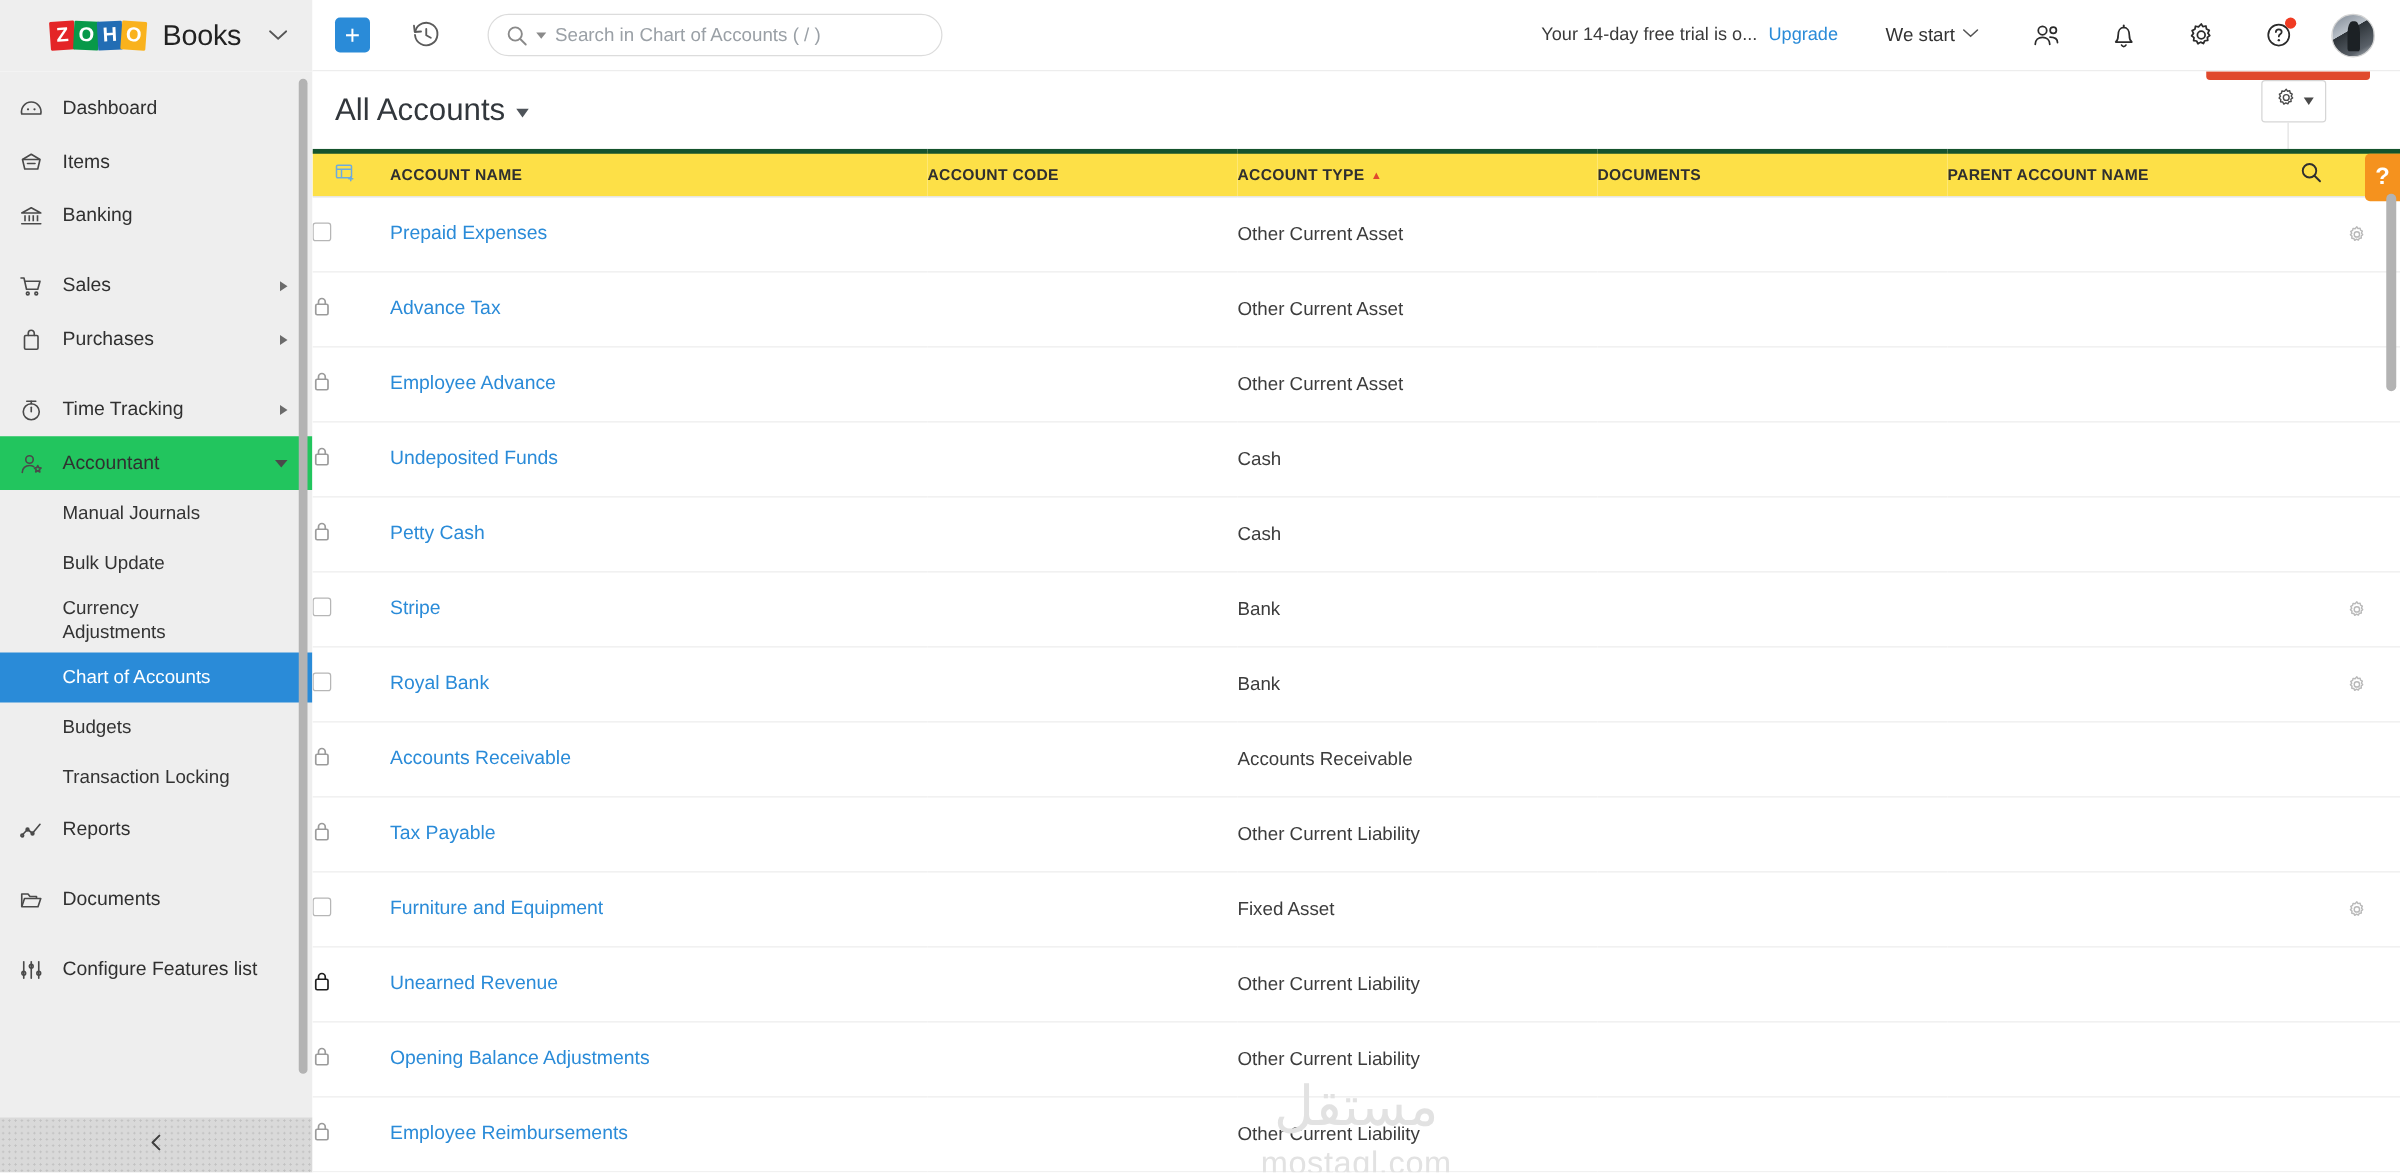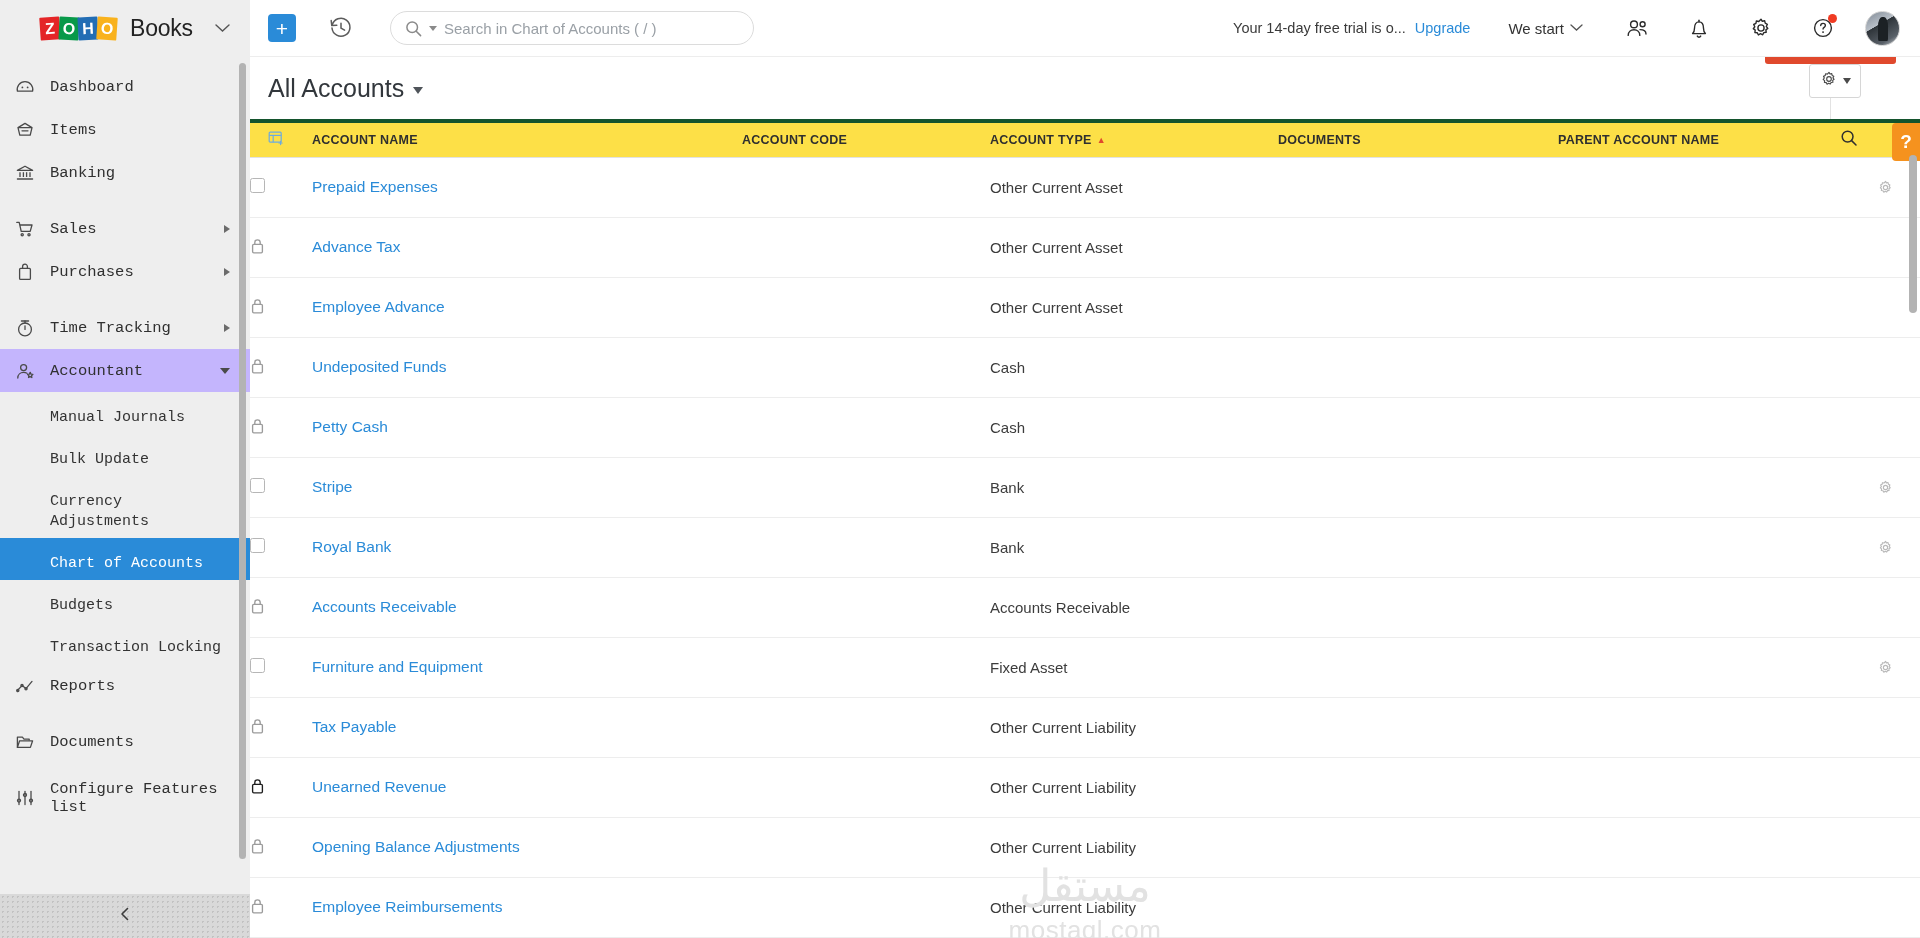--- a/index.html
+++ b/index.html
@@ -111,49 +111,48 @@
 
   
   .body { flex: 1; display: flex; min-height: 0; }
 
   
   .sidebar {
     width: 250px; min-width: 250px;
     background: #eeeeee;
     display: flex; flex-direction: column;
     position: relative;
-    font-family: Liberation Mono, monospace;
   }
   .sb-scroll {
     flex: 1; overflow: hidden; position: relative; padding-top: 8px;
   }
   .nav-item {
     height: 43px; display: flex; align-items: center;
     padding-left: 14px; gap: 14px; cursor: pointer;
     font-size: 15.5px; color: #303030; position: relative;
   }
   .nav-item .nicon {
     width: 22px; height: 22px; display: flex; align-items: center;
     justify-content: center; color: #4a4a4a; flex: 0 0 22px;
   }
-  .nav-item.active-parent { background: #c4b5fd; text-align: right; }
+  .nav-item.active-parent { background: #22c55e; text-align: right; }
   .nav-item .arrow {
     margin-left: auto; margin-right: 20px;
     width: 0; height: 0;
     border-top: 4.5px solid transparent; border-bottom: 4.5px solid transparent;
     border-left: 6px solid #6b6b6b;
   }
   .nav-item .arrow.down {
     border-left: 5px solid transparent; border-right: 5px solid transparent;
     border-top: 6px solid #4a4a4a; border-bottom: none;
   }
   .nav-gap { height: 13px; }
   .sub-item {
-    min-height: 40px; display: flex; 
-    padding: 16px 14px 7px 50px; font-size: 15px; color: #333;
+    min-height: 40px; display: flex; align-items: center;
+    padding: 5px 14px 7px 50px; font-size: 15px; color: #333;
     cursor: pointer; line-height: 1.28;
   }
   .sub-item.selected { background: #2a8bd8; color: #ffffff; }
   .sb-track {
     position: absolute; top: 4px; right: 4px; width: 7px; bottom: 4px;
   }
   .sb-thumb {
     position: absolute; top: 2px; right: 0; width: 7px; height: 96%;
     background: #b3b3b3; border-radius: 4px;
   }
@@ -711,84 +710,84 @@
                     </svg>
                   </span></td>
                 <td class="c-name"><span class="acc-link">Accounts Receivable</span></td>
                 <td class="c-code"></td>
                 <td class="c-type">Accounts Receivable</td>
                 <td class="c-docs"></td>
                 <td class="c-parent"></td>
                 <td class="c-srch"></td>
               </tr>
               <tr>
+                <td class="c-check"><span class="lock">
+                    <svg width="15" height="18" viewBox="0 0 15 18" fill="none" stroke="#9b9b9b" stroke-width="1.35">
+  <rect x="2.6" y="7.4" width="9.8" height="8.4" rx="1.2"></rect>
+  <path d="M4.8 7.4V5.5a2.7 2.7 0 0 1 5.4 0v1.9" stroke-linecap="round"></path>
+                    </svg>
+                  </span></td>
+                <td class="c-name"><span class="acc-link">Tax Payable</span></td>
+                <td class="c-code"></td>
+                <td class="c-type">Other Current Liability</td>
+                <td class="c-docs"></td>
+                <td class="c-parent"></td>
+                <td class="c-srch"></td>
+              </tr>
+              <tr>
                 <td class="c-check"><span class="chk"></span></td>
                 <td class="c-name"><span class="acc-link">Furniture and Equipment</span></td>
                 <td class="c-code"></td>
                 <td class="c-type">Fixed Asset</td>
                 <td class="c-docs"></td>
                 <td class="c-parent"></td>
                 <td class="c-srch">
                   <span class="row-gear">
                     <svg width="17" height="17" viewBox="0 0 24 24" fill="none" stroke="#b9b9b9" stroke-width="1.6">
   <circle cx="12" cy="12" r="3"></circle>
   <path d="M12 3.4l1.3 2.1 2.3-.5.5 2.3 2.1 1.1-1.1 2.1 1.5 1.8-1.8 1.5.3 2.3-2.3.3-1.1 2.1-2.1-1.1-2 1.3-1.1-2.1-2.3-.3.3-2.3-1.8-1.5 1.5-1.8-1.1-2.1 2.1-1.1.5-2.3 2.3.5z" stroke-linejoin="round"></path>
                     </svg>
                   </span>
                 </td>
               </tr>
               <tr>
+                <td class="c-check"><span class="lock bold">
+                    <svg width="15" height="18" viewBox="0 0 15 18" fill="none" stroke="#1d1d1d" stroke-width="1.35">
+  <rect x="2.6" y="7.4" width="9.8" height="8.4" rx="1.2"></rect>
+  <path d="M4.8 7.4V5.5a2.7 2.7 0 0 1 5.4 0v1.9" stroke-linecap="round"></path>
+                    </svg>
+                  </span></td>
+                <td class="c-name"><span class="acc-link">Unearned Revenue</span></td>
+                <td class="c-code"></td>
+                <td class="c-type">Other Current Liability</td>
+                <td class="c-docs"></td>
+                <td class="c-parent"></td>
+                <td class="c-srch"></td>
+              </tr>
+              <tr>
                 <td class="c-check"><span class="lock">
                     <svg width="15" height="18" viewBox="0 0 15 18" fill="none" stroke="#9b9b9b" stroke-width="1.35">
   <rect x="2.6" y="7.4" width="9.8" height="8.4" rx="1.2"></rect>
   <path d="M4.8 7.4V5.5a2.7 2.7 0 0 1 5.4 0v1.9" stroke-linecap="round"></path>
                     </svg>
                   </span></td>
-                <td class="c-name"><span class="acc-link">Tax Payable</span></td>
-                <td class="c-code"></td>
-                <td class="c-type">Other Current Liability</td>
-                <td class="c-docs"></td>
-                <td class="c-parent"></td>
-                <td class="c-srch"></td>
-              </tr>
-              <tr>
-                <td class="c-check"><span class="lock bold">
-                    <svg width="15" height="18" viewBox="0 0 15 18" fill="none" stroke="#1d1d1d" stroke-width="1.35">
-  <rect x="2.6" y="7.4" width="9.8" height="8.4" rx="1.2"></rect>
-  <path d="M4.8 7.4V5.5a2.7 2.7 0 0 1 5.4 0v1.9" stroke-linecap="round"></path>
-                    </svg>
-                  </span></td>
-                <td class="c-name"><span class="acc-link">Unearned Revenue</span></td>
+                <td class="c-name"><span class="acc-link">Opening Balance Adjustments</span></td>
                 <td class="c-code"></td>
                 <td class="c-type">Other Current Liability</td>
                 <td class="c-docs"></td>
                 <td class="c-parent"></td>
                 <td class="c-srch"></td>
               </tr>
               <tr>
                 <td class="c-check"><span class="lock">
                     <svg width="15" height="18" viewBox="0 0 15 18" fill="none" stroke="#9b9b9b" stroke-width="1.35">
   <rect x="2.6" y="7.4" width="9.8" height="8.4" rx="1.2"></rect>
   <path d="M4.8 7.4V5.5a2.7 2.7 0 0 1 5.4 0v1.9" stroke-linecap="round"></path>
                     </svg>
                   </span></td>
-                <td class="c-name"><span class="acc-link">Opening Balance Adjustments</span></td>
-                <td class="c-code"></td>
-                <td class="c-type">Other Current Liability</td>
-                <td class="c-docs"></td>
-                <td class="c-parent"></td>
-                <td class="c-srch"></td>
-              </tr>
-              <tr>
-                <td class="c-check"><span class="lock">
-                    <svg width="15" height="18" viewBox="0 0 15 18" fill="none" stroke="#9b9b9b" stroke-width="1.35">
-  <rect x="2.6" y="7.4" width="9.8" height="8.4" rx="1.2"></rect>
-  <path d="M4.8 7.4V5.5a2.7 2.7 0 0 1 5.4 0v1.9" stroke-linecap="round"></path>
-                    </svg>
-                  </span></td>
                 <td class="c-name"><span class="acc-link">Employee Reimbursements</span></td>
                 <td class="c-code"></td>
                 <td class="c-type">Other Current Liability</td>
                 <td class="c-docs"></td>
                 <td class="c-parent"></td>
                 <td class="c-srch"></td>
               </tr>
             </tbody>
         </table>
 

